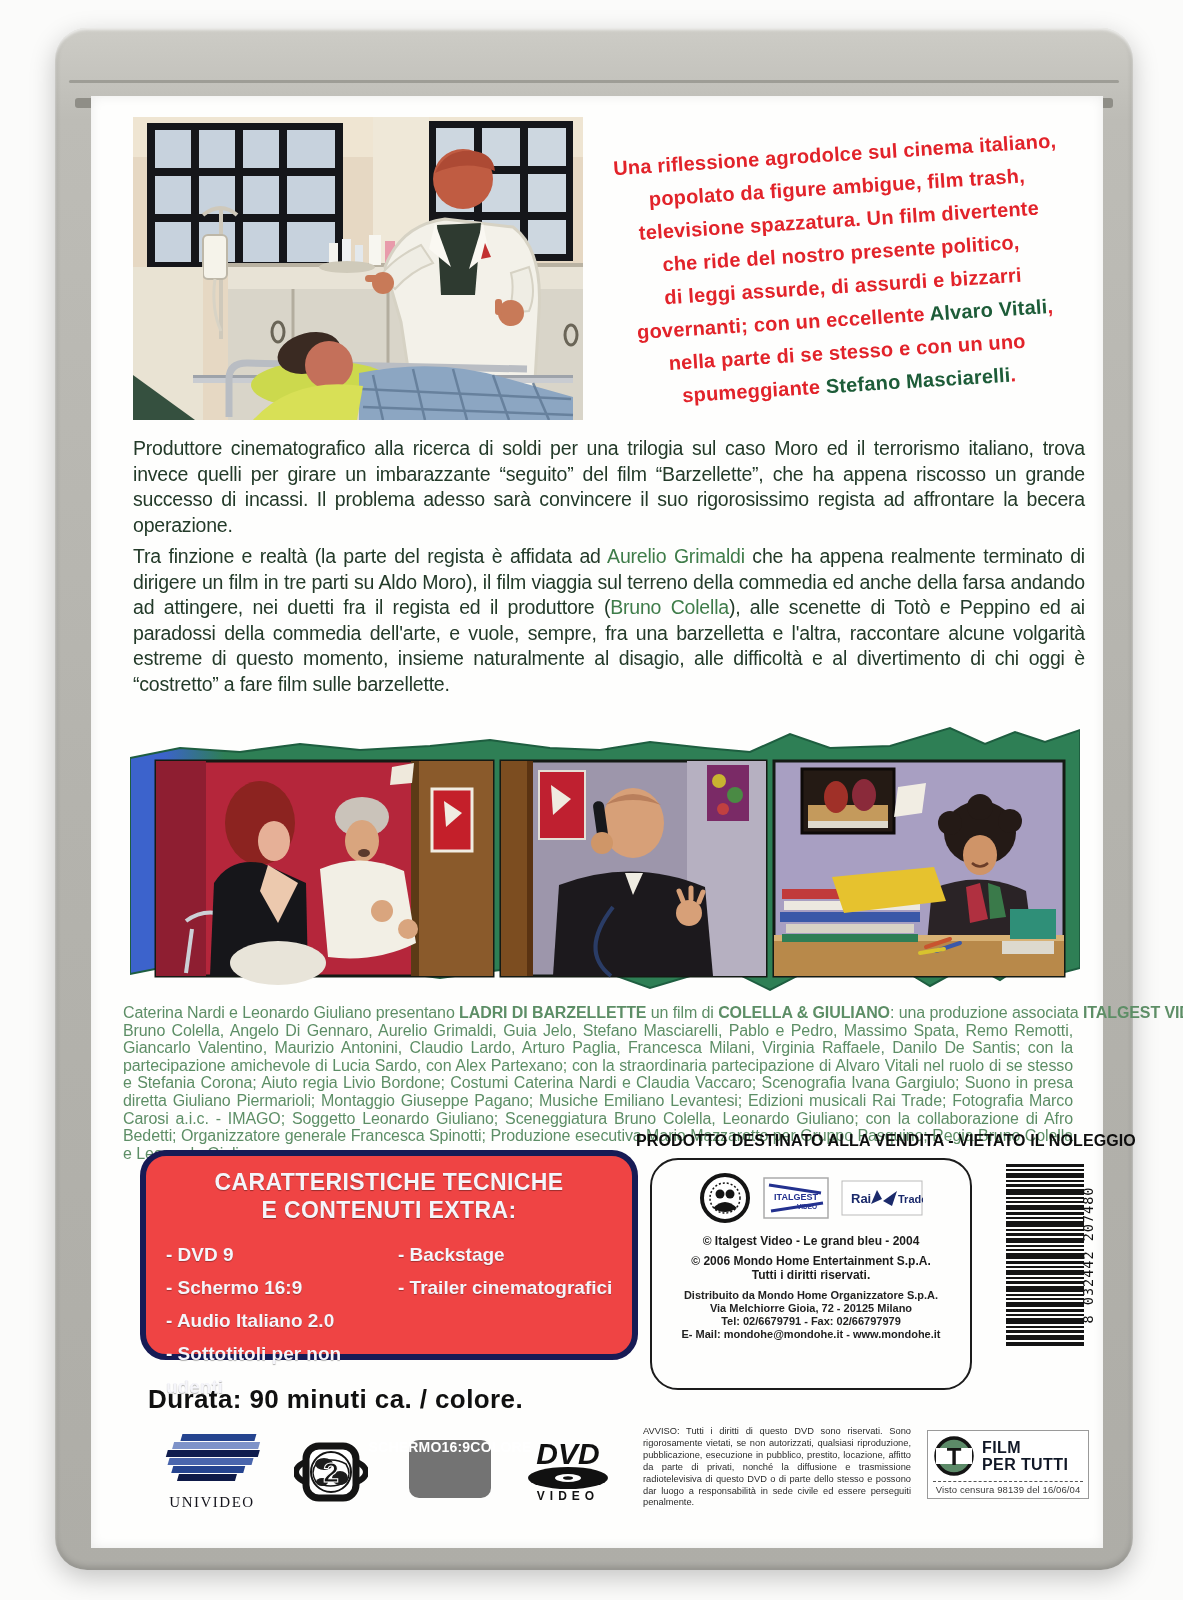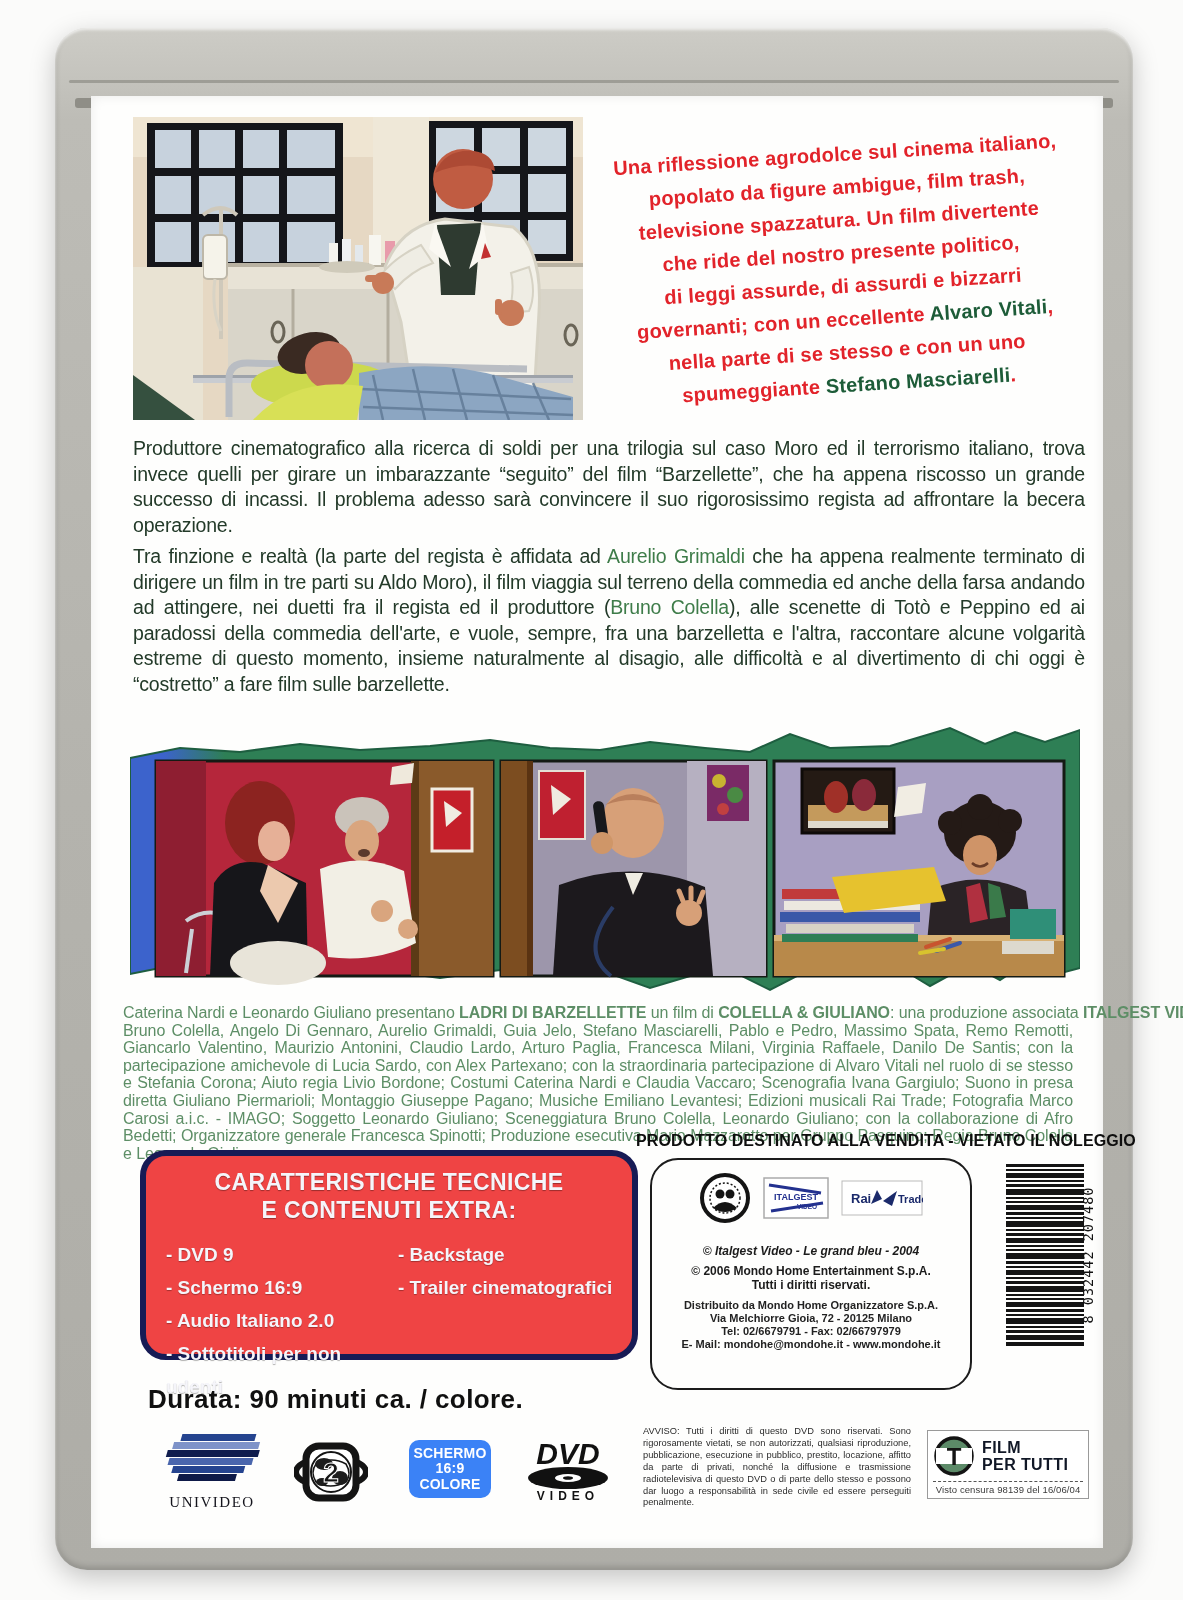--- a/index.html
+++ b/index.html
@@ -36,31 +36,31 @@
   .tech-title{margin-top:12px;text-align:center;font-weight:bold;font-size:23px;line-height:28px;letter-spacing:.4px;
               text-shadow:0 1px 1px rgba(0,0,0,.35);}
   .tech-cols{display:flex;margin-top:14px;}
   .tech-col{font-weight:bold;font-size:19px;line-height:33px;text-shadow:0 1px 1px rgba(0,0,0,.3);}
   .tech-col.left{margin-left:20px;width:228px;}
   .tech-col.right{margin-left:4px;}
   
   .durata{position:absolute;left:57px;top:1288px;font-weight:bold;font-size:26px;color:#101010;letter-spacing:.4px;}
   .logo-wrap{position:absolute;}
   .univideo-text{font-family:"Liberation Serif",serif;font-size:15px;letter-spacing:1.5px;color:#14141c;text-align:center;margin-top:2px;}
-  .badge-schermo{position:absolute;left:318px;top:1344px;width:82px;height:58px;background:#3b82f6;border-radius:10px;
-                 color:#fff;display:flex;flex-direction:column;justify-content:center;text-align:center;
+  .badge-schermo{position:absolute;left:318px;top:1344px;width:82px;height:58px;background:#737373;border-radius:10px;
+                 color:#fff;display:flex;flex-direction:row;justify-content:center;text-align:center;
                  font-weight:bold;font-size:14px;line-height:15.5px;letter-spacing:.2px;}
   
   .sale-notice{position:absolute;left:545px;top:1036px;width:450px;font-weight:bold;font-size:16px;color:#0e0e0e;
                letter-spacing:.1px;white-space:nowrap;}
   .dist-box{position:absolute;left:559px;top:1062px;width:322px;height:232px;border:2px solid #1c1c1c;border-radius:28px;
             box-sizing:border-box;text-align:center;padding-top:10px;}
   .dist-logo-row{display:flex;justify-content:center;align-items:center;gap:12px;height:56px;}
   .mhe-sub{font-size:7.5px;font-weight:bold;letter-spacing:1.6px;color:#1b2a8a;margin-top:-2px;}
-  .copy1{margin-top:18px;font-weight:bold;font-size:12px;color:#1c1c1c;font-style:italic;}
+  .copy1{margin-top:8px;font-weight:bold;font-size:12px;color:#1c1c1c;}
   .copy2{margin-top:6px;font-weight:bold;font-size:12px;color:#1c1c1c;line-height:14px;}
   .dist-lines{margin-top:7px;font-weight:bold;font-size:11px;color:#222;line-height:13px;}
   .barcode{position:absolute;left:915px;top:1068px;width:104px;height:182px;}
   .barcode-num{position:absolute;left:62px;top:0;width:40px;height:182px;display:flex;align-items:center;justify-content:center;}
   .barcode-num span{transform:rotate(-90deg);white-space:nowrap;font-family:"DejaVu Sans Mono",monospace;font-size:13.5px;color:#111;letter-spacing:1px;}
   .avviso{position:absolute;left:552px;top:1330px;width:268px;font-size:9.3px;line-height:11.9px;color:#2b2b2b;
           text-align:justify;font-weight:500;}
   .censura{position:absolute;left:836px;top:1334px;width:162px;border:1px solid #9a9a9a;background:#fff;
            box-sizing:border-box;padding:4px 5px 3px 5px;}
   .censura-row{display:flex;align-items:center;gap:7px;}

